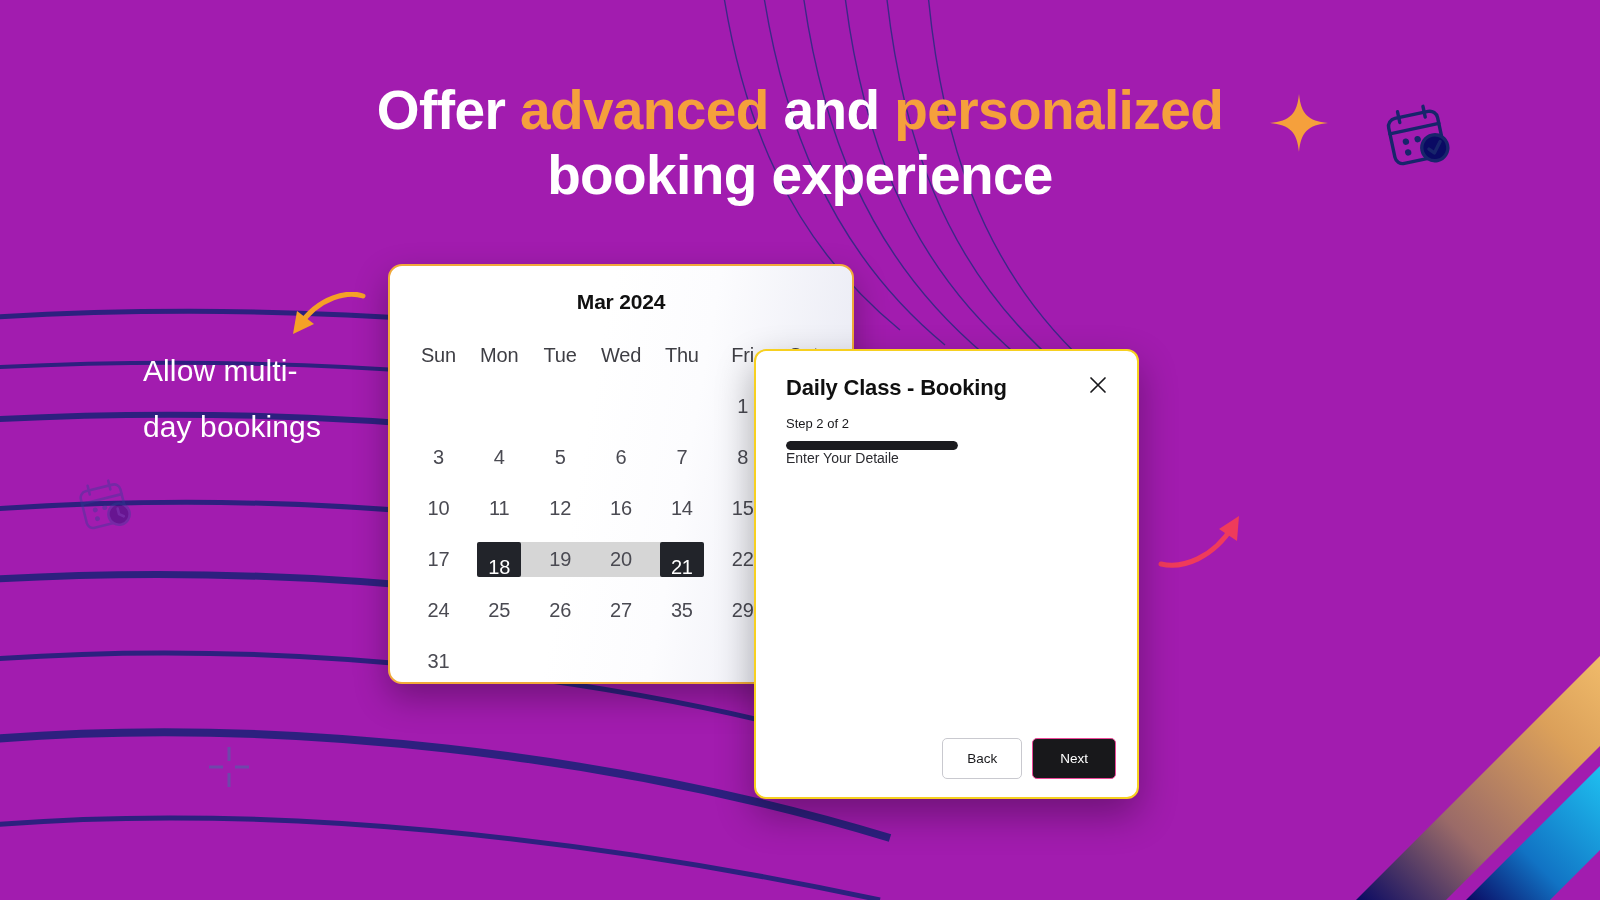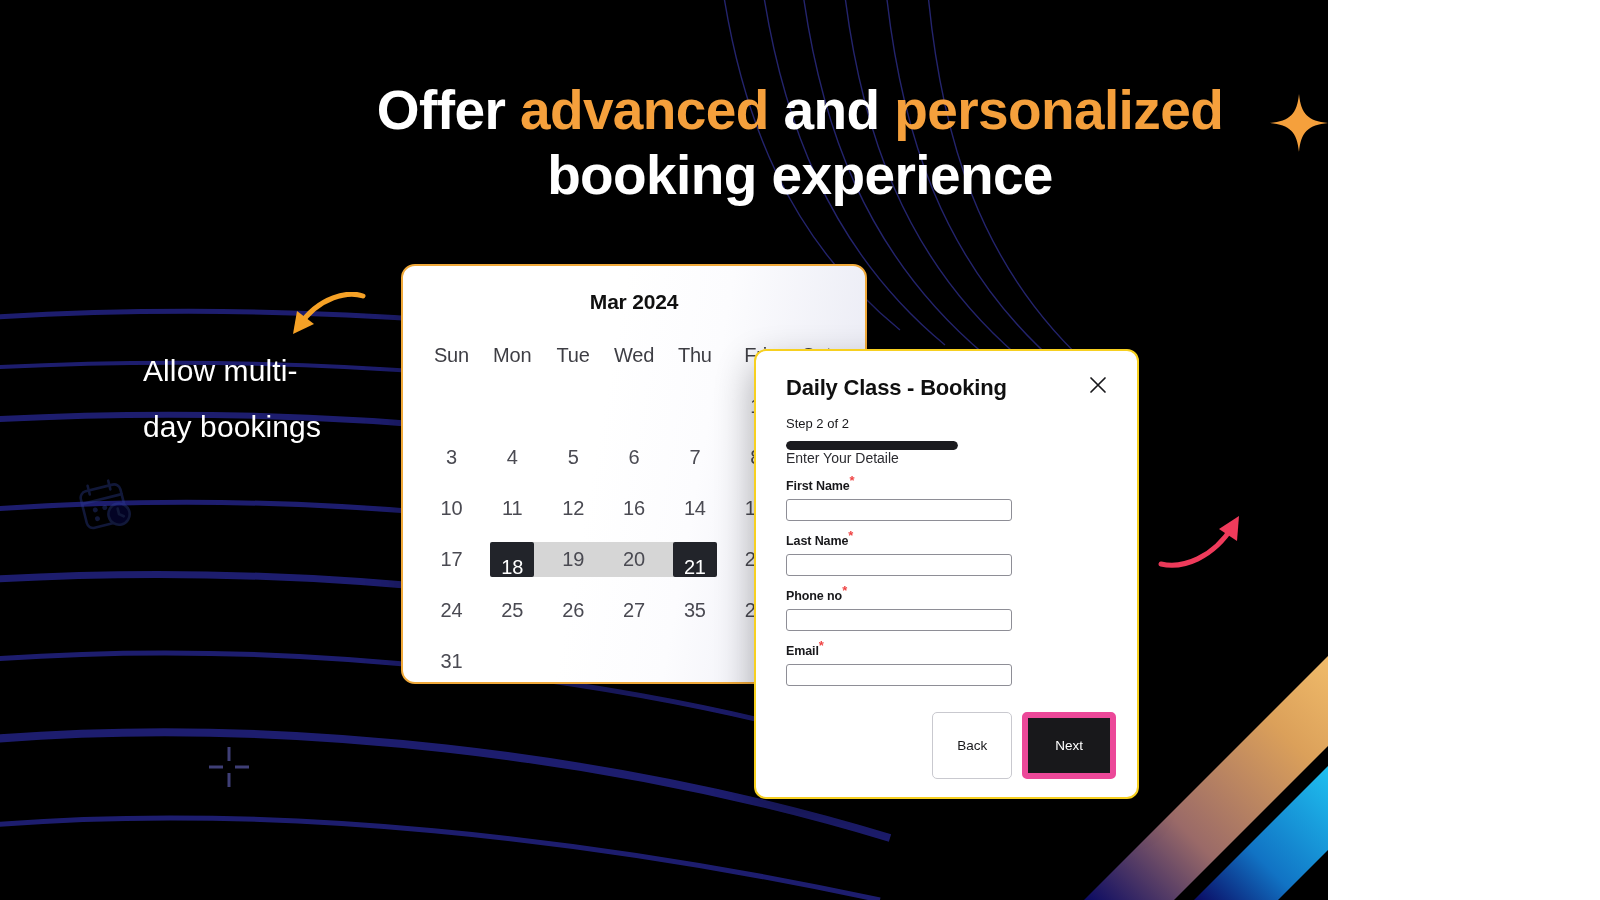--- a/index.html
+++ b/index.html
@@ -3,22 +3,22 @@
 <meta charset="utf-8">
 <style>
   * { box-sizing: border-box; margin: 0; padding: 0; }
   html, body {
     width: 1600px; height: 900px;
     overflow: hidden;
     font-family: "Liberation Sans", sans-serif;
   }
   #stage {
     position: relative;
-    width: 1328px; height: 900px;
-    background: #000000;
+    width: 1600px; height: 900px;
+    background: #a21caf;
     overflow: hidden;
   }
   .bg-svg {
     position: absolute; inset: 0;
     width: 1600px; height: 900px;
     pointer-events: none;
   }
 
   
   #headline {
@@ -53,21 +53,21 @@
     white-space: pre-line;
   }
   #annot-left  { left: 143px; top: 343px; width: 250px; }
   #annot-right { left: 1162px; top: 424px; width: 260px; }
   #arrow-left  { position: absolute; left: 283px; top: 292px; z-index: 7; }
   #arrow-right { position: absolute; left: 1157px; top: 514px; z-index: 7; }
 
   
   #calendar-card {
     position: absolute;
-    left: 401px; top: 264px;
+    left: 388px; top: 264px;
     width: 466px; height: 420px;
     border-radius: 14px;
     border: 2px solid #f0a93a;
     background: linear-gradient(100deg, #ffffff 0%, #ffffff 42%, #fcfcfe 62%, #e6e7f2 100%);
     box-shadow: 0 14px 34px rgba(0,0,0,0.30);
     z-index: 8;
     overflow: hidden;
   }
   #calendar-title {
     margin-top: 24px;
@@ -199,21 +199,21 @@
     display: flex; gap: 10px;
   }
   .btn {
     font-family: "Liberation Sans", sans-serif;
     font-size: 13.5px;
     border-radius: 5px;
     padding: 7px 24px;
     cursor: pointer;
   }
   #btn-back { background:#fff; color:#18181b; border:1px solid #c9c9cf; }
-  #btn-next { background:#18181b; color:#ffffff; border:6px solid #ec4899; padding: 20px 27px; }
+  #btn-next { background:#18181b; color:#ffffff; border:1px solid #ec4899; padding: 12px 27px; }
 
   
   #corner-stripes {
     position: absolute; right: 0; bottom: 0;
     width: 340px; height: 330px;
     z-index: 3; pointer-events: none;
   }
 </style>
 </head>
 <body>
@@ -444,26 +444,20 @@
           <path d="M2 2 L16 16 M16 2 L2 16" stroke="#18181b" stroke-width="1.7" stroke-linecap="round"></path>
         </svg>
       </div>
     </div>
     <div id="dlg-step">Step 2 of 2</div>
     <div id="dlg-progress-track">
       <div id="dlg-progress-fill" style="width: 100%;"></div>
     </div>
     <div id="dlg-subtitle">Enter Your Detaile</div>
 
-    <div id="dlg-fields">
-        <div class="field"><div class="field-label">First Name<span class="req">*</span></div><input class="field-input" type="text" placeholder="" style=""></div>
-        <div class="field"><div class="field-label">Last Name<span class="req">*</span></div><input class="field-input" type="text" placeholder="" style=""></div>
-        <div class="field"><div class="field-label">Phone no<span class="req">*</span></div><input class="field-input" type="text" placeholder="" style=""></div>
-        <div class="field"><div class="field-label">Email<span class="req">*</span></div><input class="field-input" type="text" placeholder="" style=""></div>
-      </div>
 
     <div id="dlg-actions">
       <button class="btn" id="btn-back">Back</button>
       <button class="btn" id="btn-next">Next</button>
     </div>
   </div>
 
 </div>
 
 </body></html>

